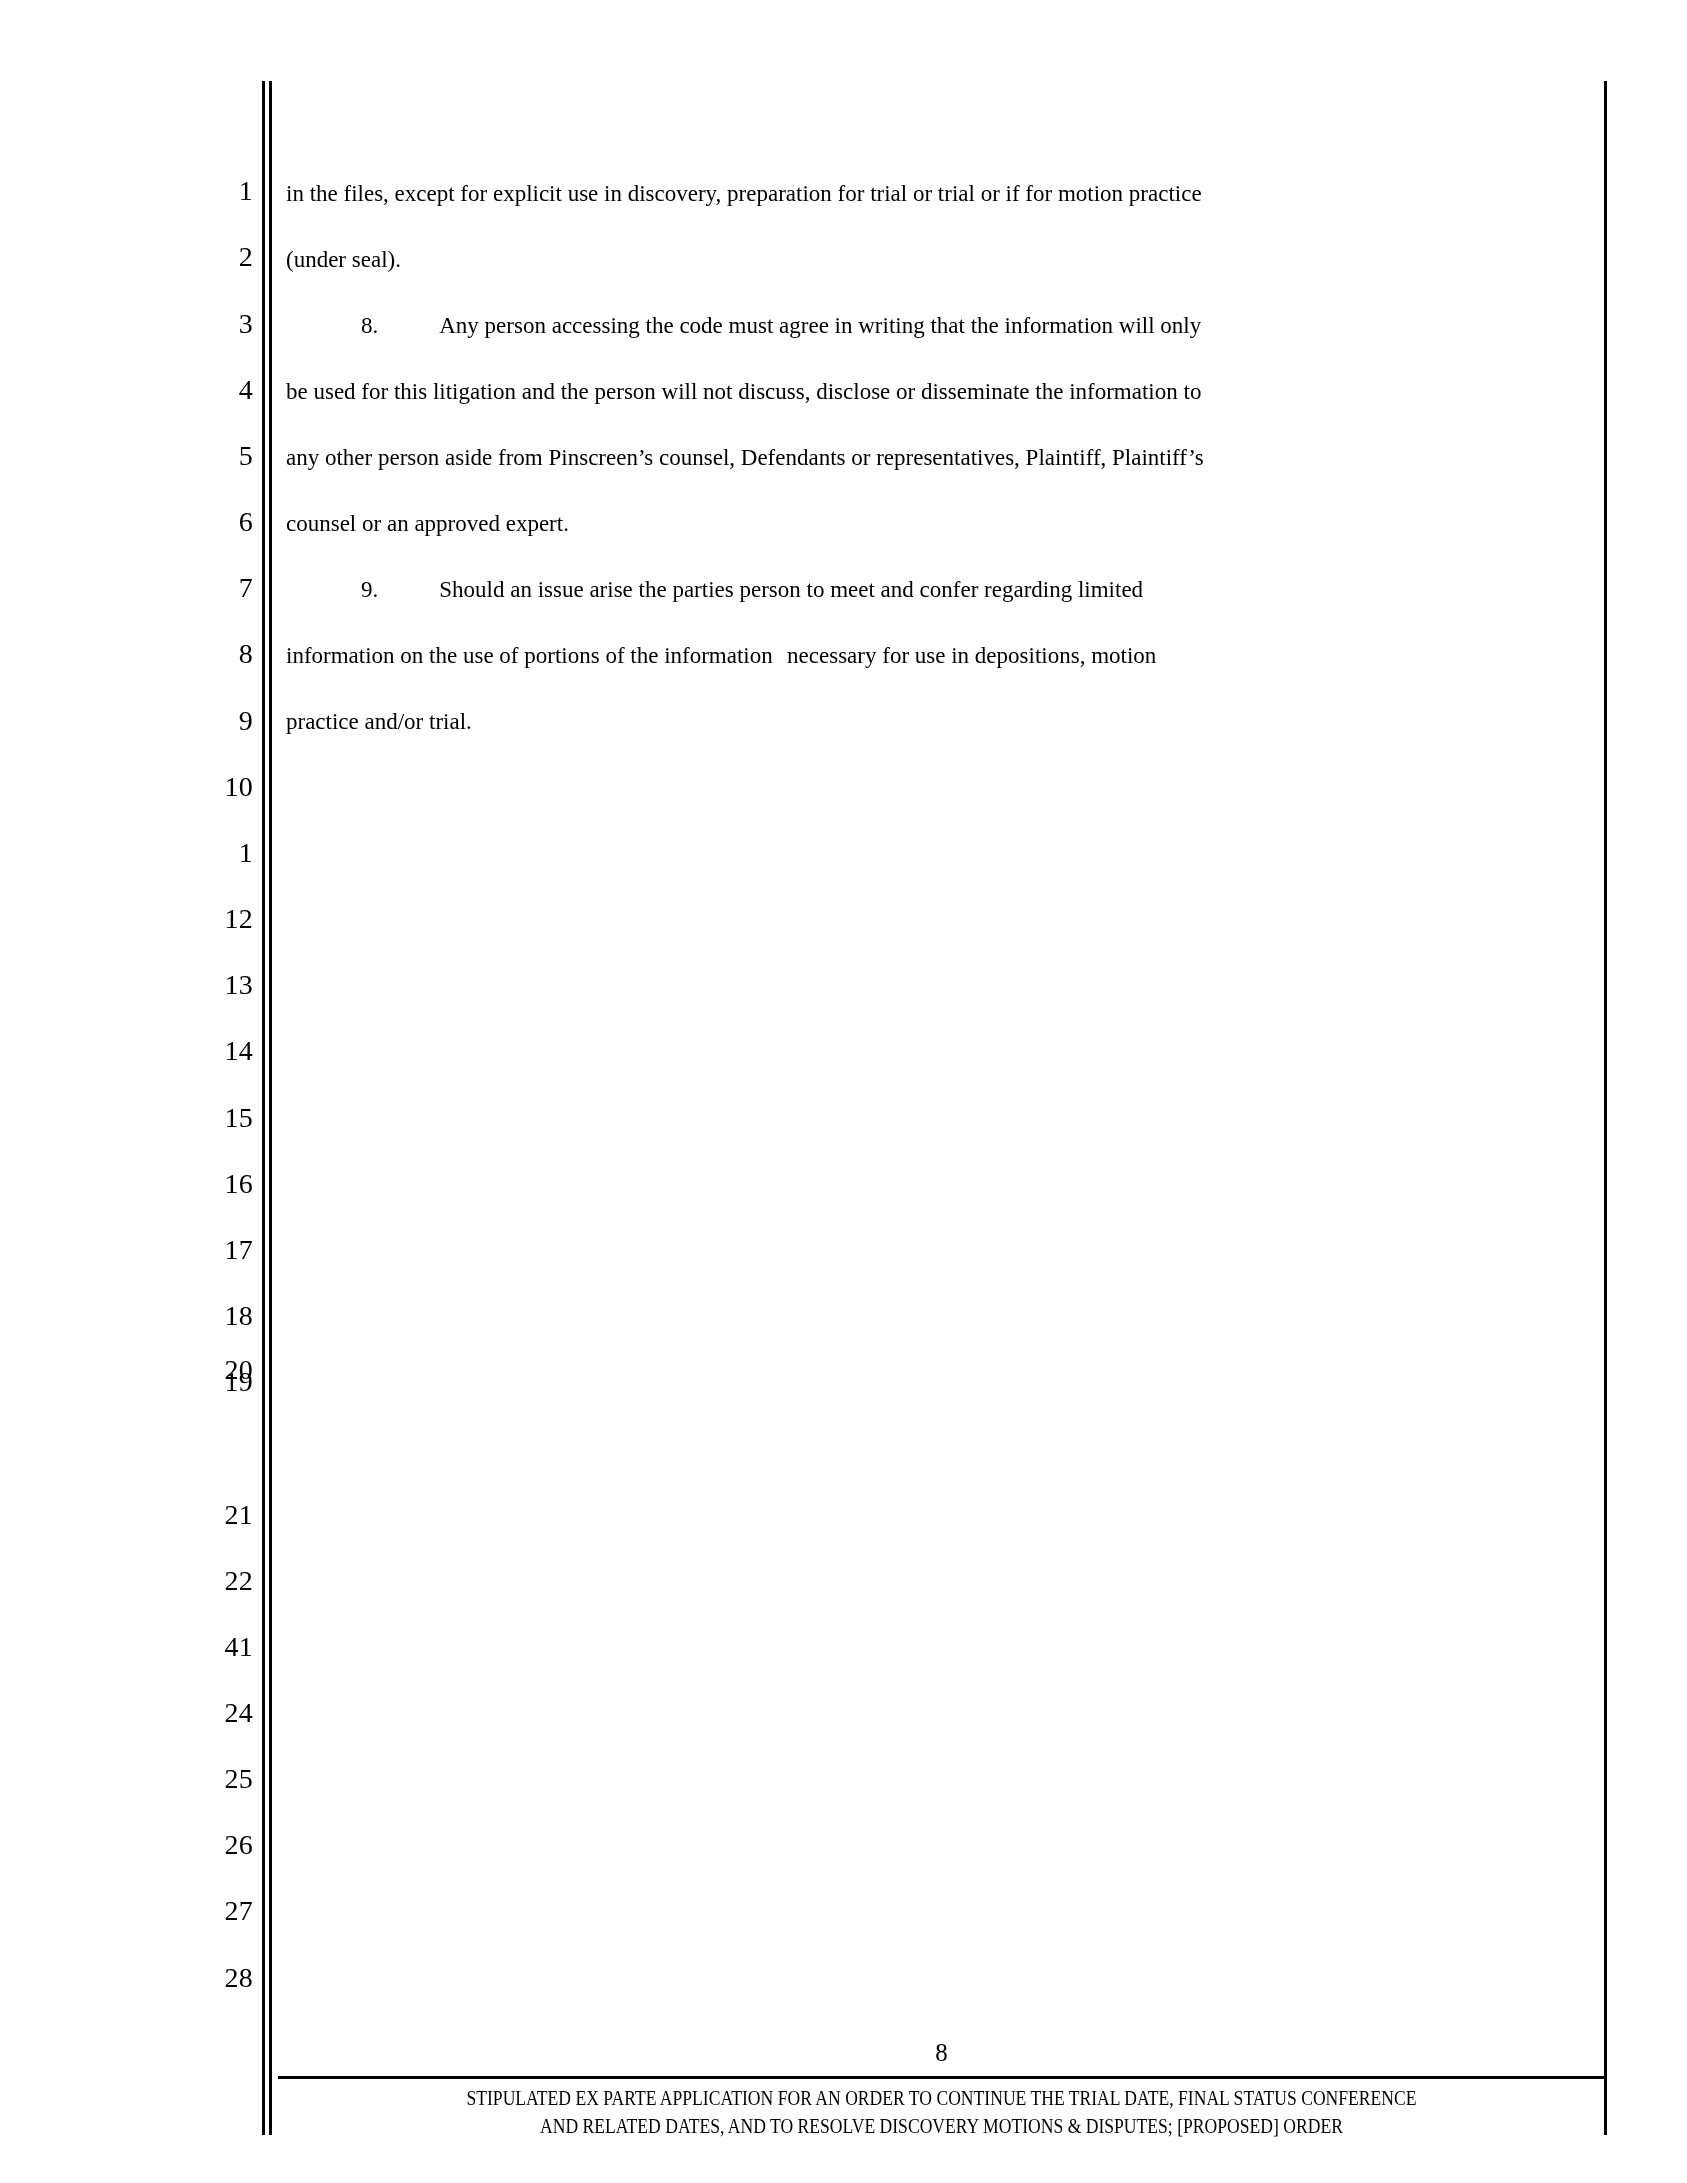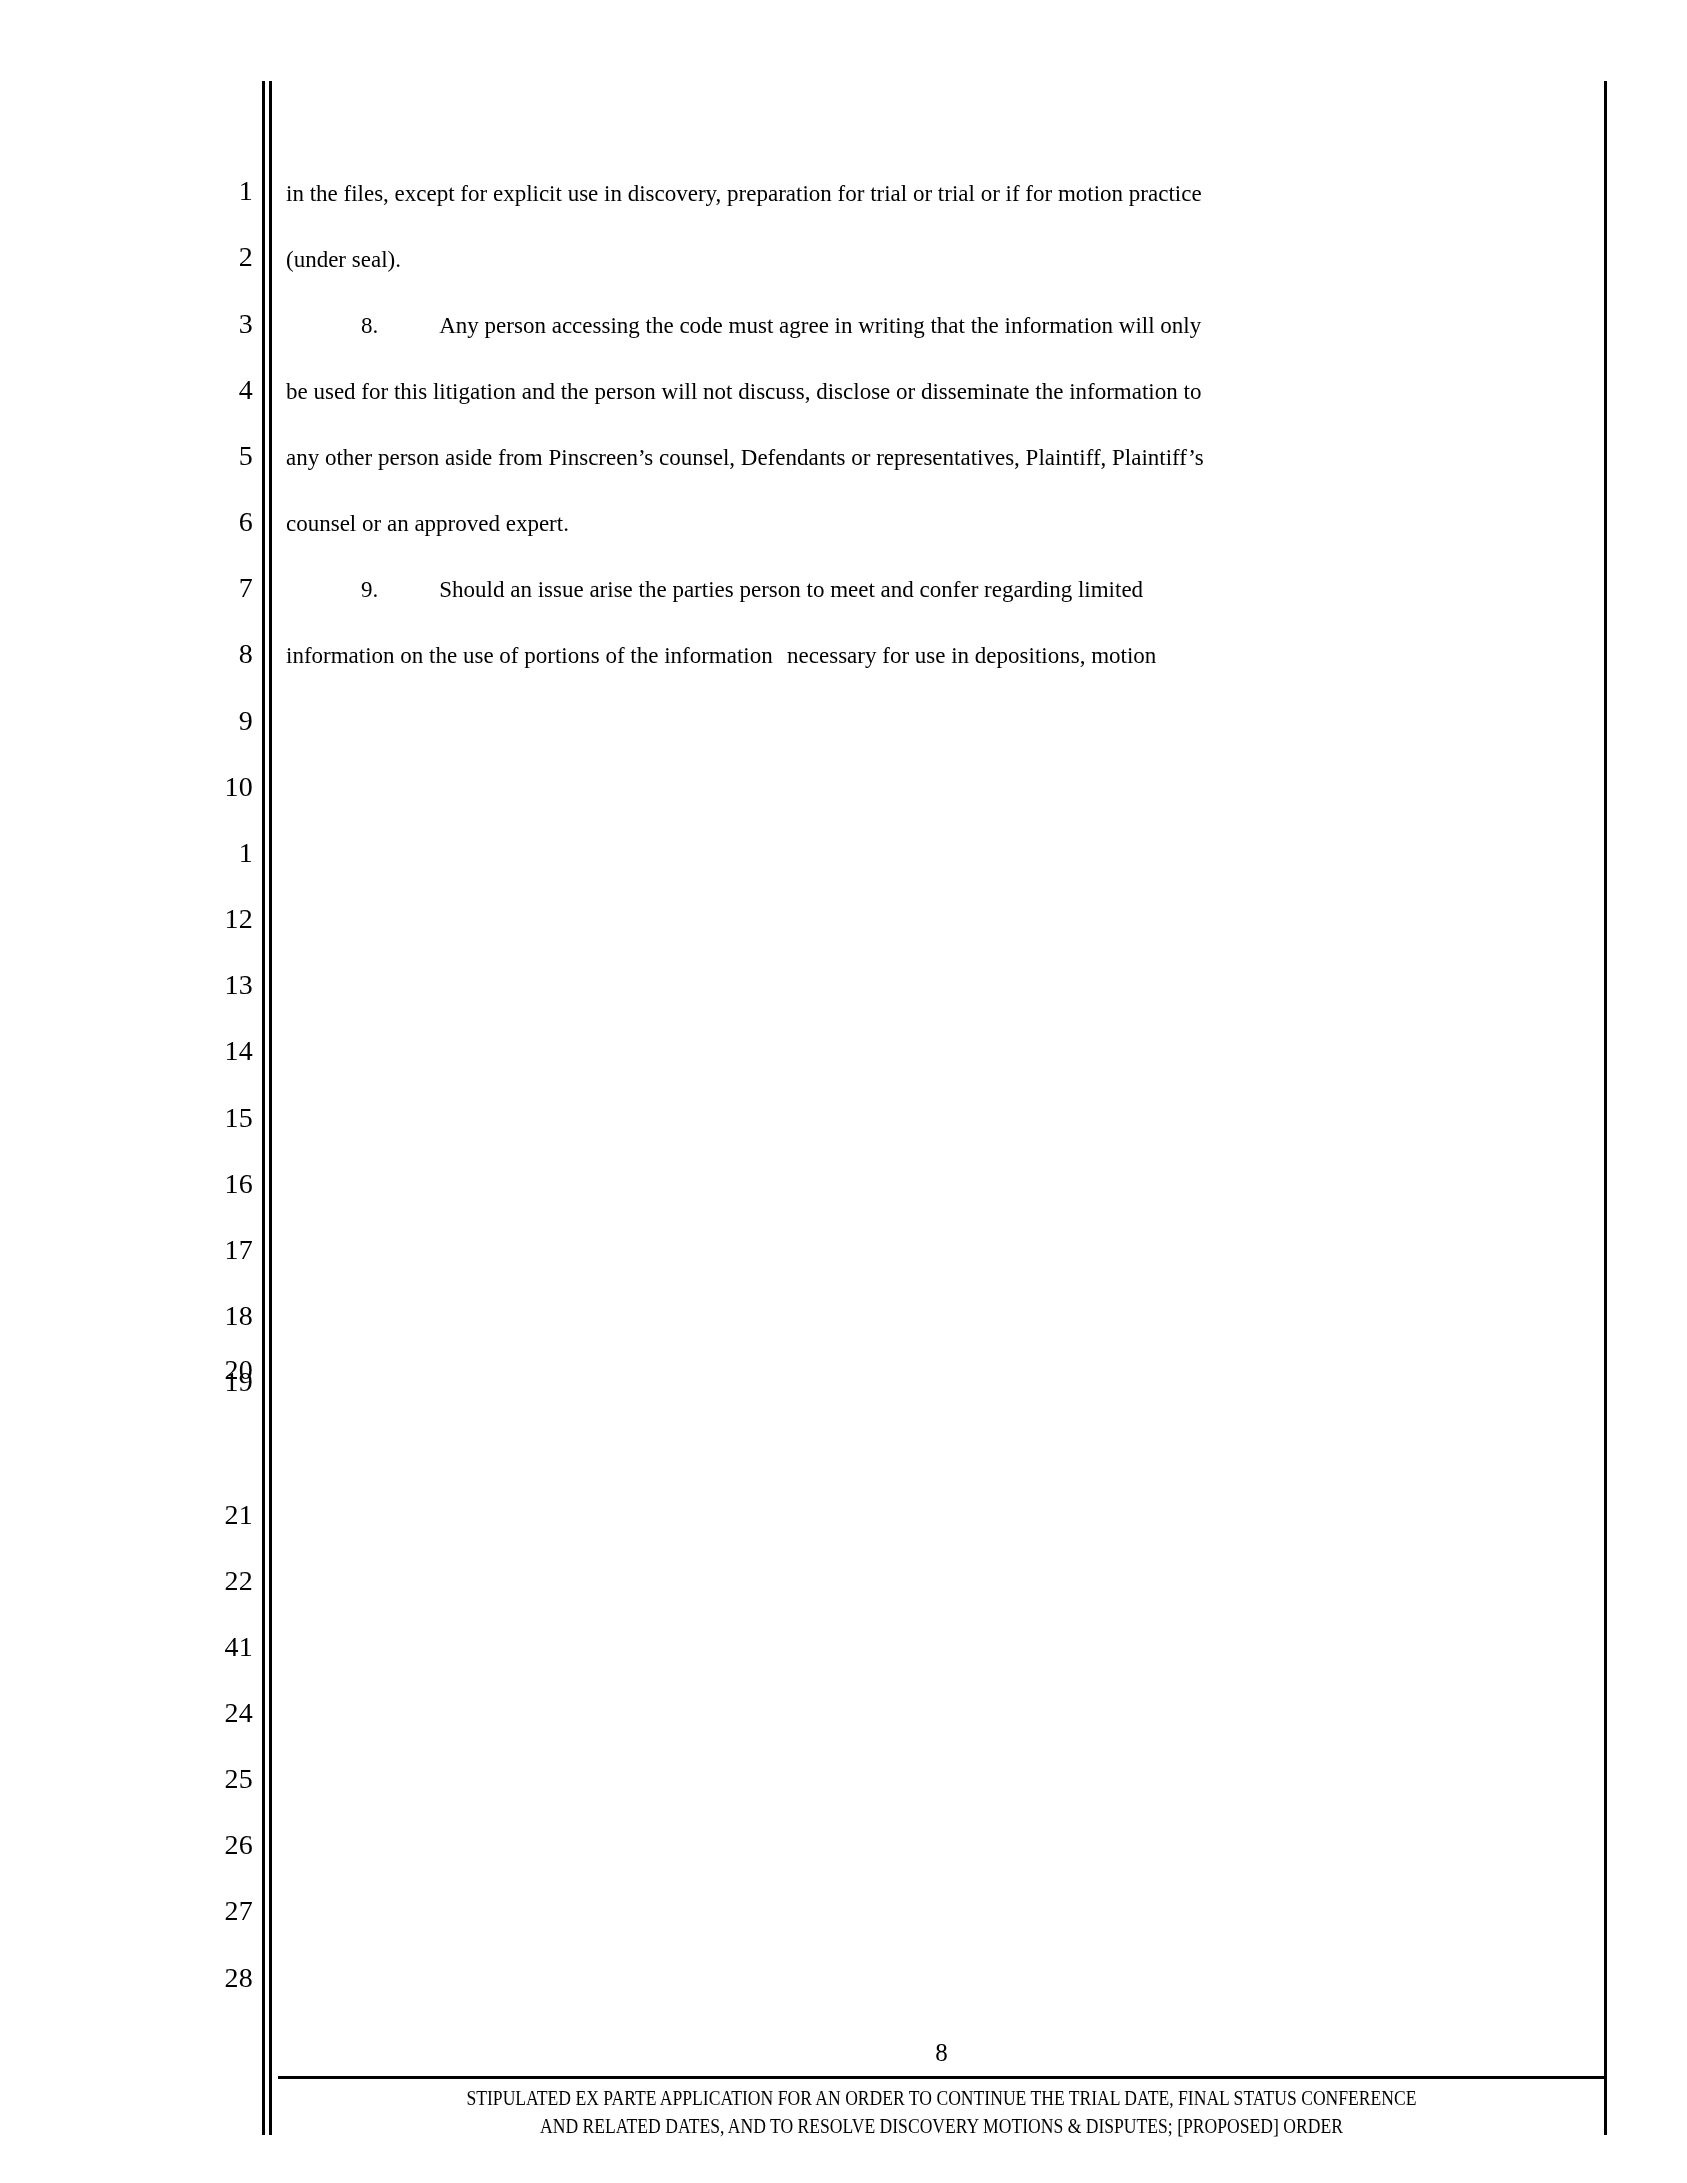--- a/index.html
+++ b/index.html
@@ -193,20 +193,23 @@
     <p class="last-line">
       <span>counsel or an approved expert.</span>
     </p>
 
     <p>
       <span class="tab-before-num"></span><span>9.</span><span class="tab-after-num"></span><span>Should an issue arise the parties person to meet and confer regarding limited</span>
     </p>
     <p>
       <span>information on the use of portions of the information</span><span class="nbsp-extra"></span> <span>necessary for use in depositions, motion</span>
     </p>
+    <p class="last-line">
+      <span>practice and/or trial.</span>
+    </p>
 
   </div>
 
   <div class="page-number">8</div>
   <div class="rule-footer-h"></div>
   <div class="footer-caption">
     <span class="cap-line">STIPULATED EX PARTE APPLICATION FOR AN ORDER TO CONTINUE THE TRIAL DATE,  FINAL STATUS CONFERENCE</span>
     <span class="cap-line">AND RELATED DATES, AND TO RESOLVE DISCOVERY MOTIONS &amp; DISPUTES; [PROPOSED] ORDER</span>
   </div>
 

